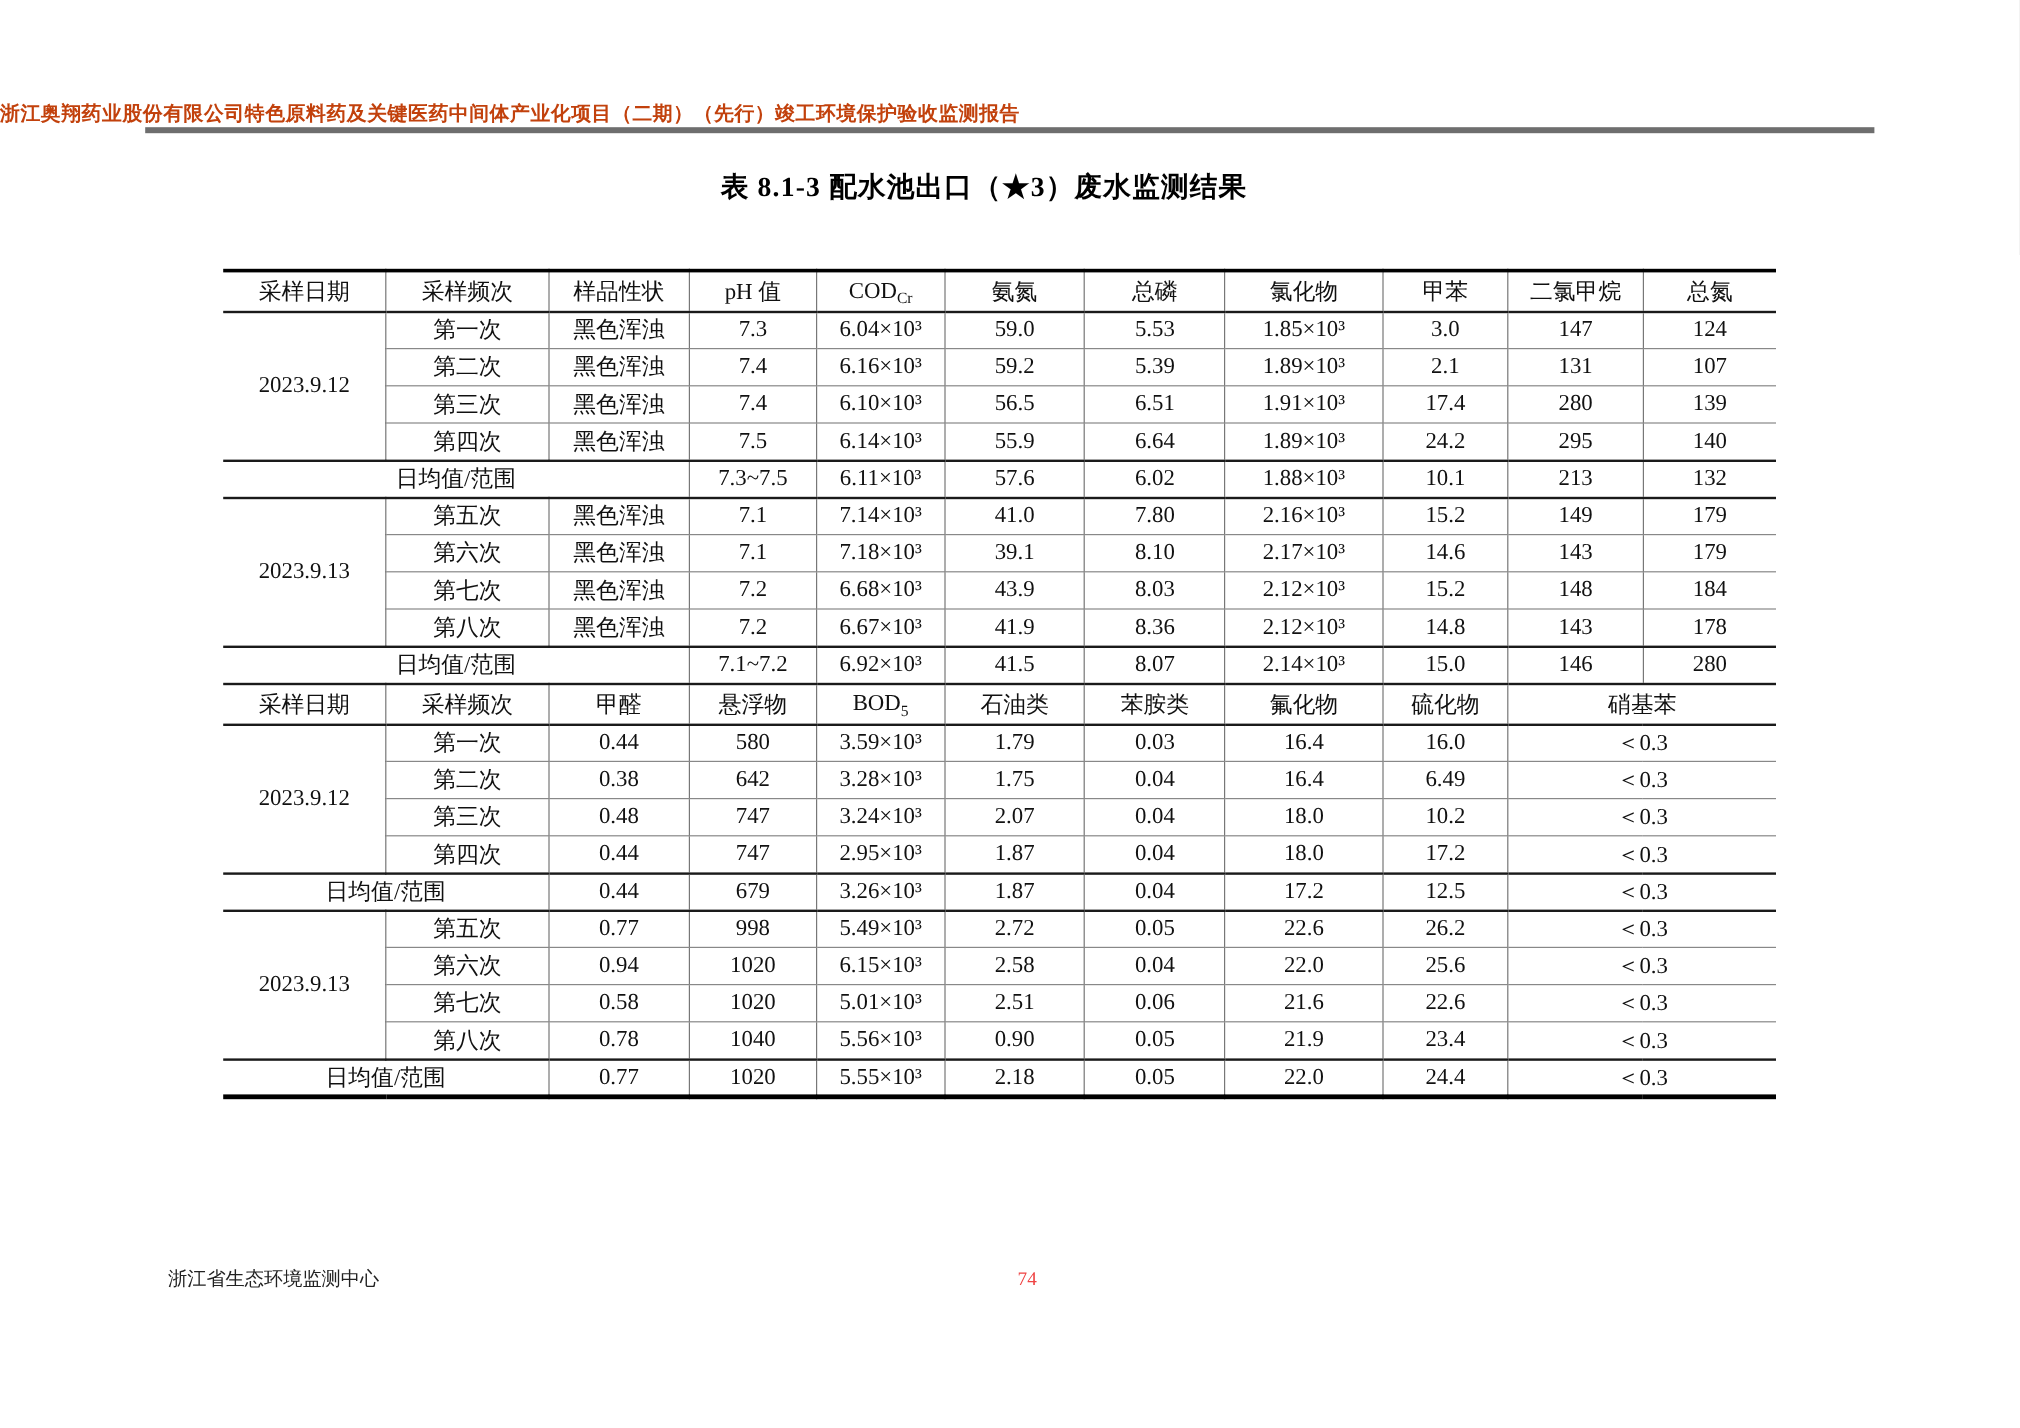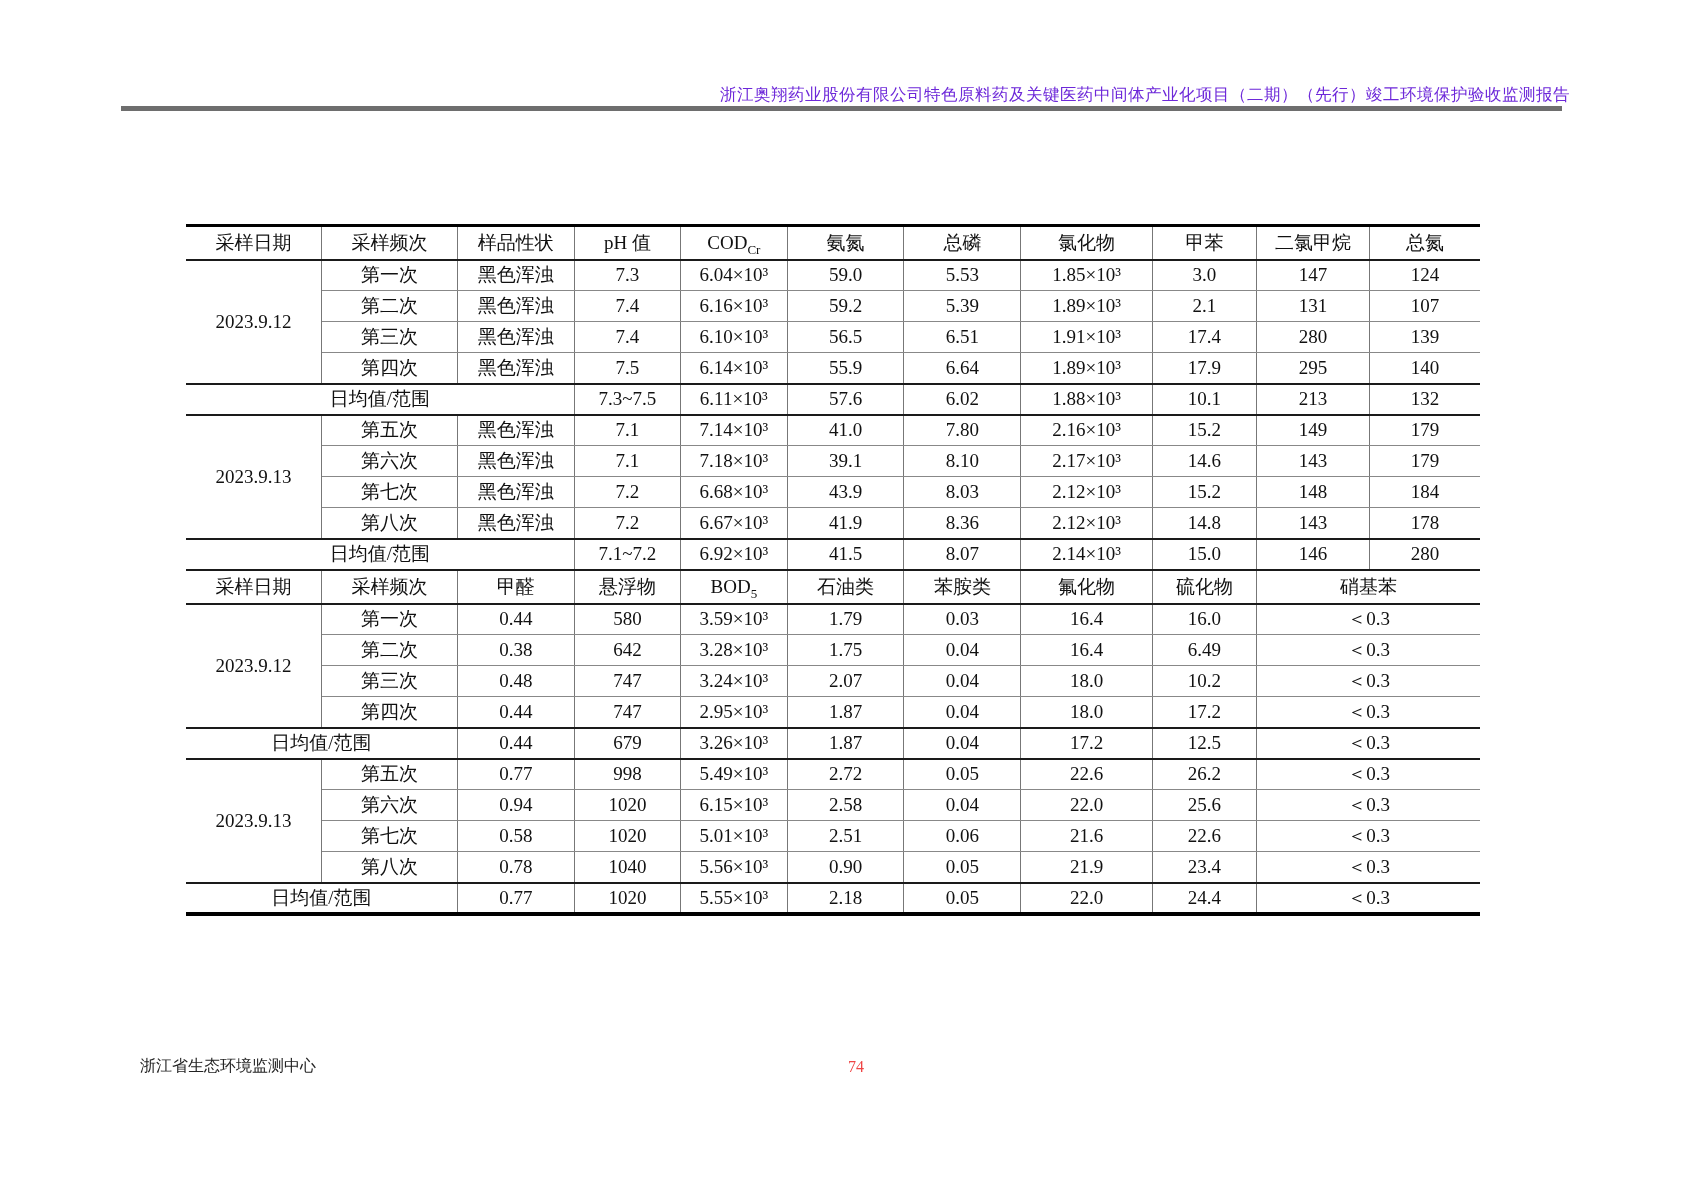--- a/index.html
+++ b/index.html
@@ -7,23 +7,23 @@
   .page {
     position:relative;
     width:1683px; height:1190px;
     background:#ffffff;
     font-family:"Liberation Serif","DejaVu Serif",serif;
     color:#111;
     overflow:hidden;
   }
   .running-header {
     position:absolute; top:84px; left:0; width:1570px;
-    text-align:right;
-    font-size:16.5px; font-weight:normal; letter-spacing:0.5px;
-    color:#6d28d9;
+    text-align:left;
+    font-size:16.5px; font-weight:bold; letter-spacing:0.5px;
+    color:#c2410c;
   }
   .header-rule {
     position:absolute; top:106px; left:121px;
     width:1441px; height:5px;
     background:#6e6e6e;
   }
   .doc-title {
     position:absolute; top:140px; left:0; width:1640px;
     text-align:center;
     font-size:23px; font-weight:bold; color:#000;
@@ -71,20 +71,21 @@
 </style>
 </head>
 <body>
 
 <div class="page">
 
   <div class="running-header">浙江奥翔药业股份有限公司特色原料药及关键医药中间体产业化项目（二期）（先行）竣工环境保护验收监测报告</div>
 
   <div class="header-rule"></div>
 
+  <div class="doc-title">表 8.1-3 配水池出口（★3）废水监测结果</div>
 
 
   <table class="doc-table">
     <colgroup>
         <col style="width: 130px;">
         <col style="width: 130px;">
         <col style="width: 112px;">
         <col style="width: 102px;">
         <col style="width: 102px;">
         <col style="width: 112px;">
@@ -146,21 +147,21 @@
           <td>139</td>
         </tr>
         <tr class="data">
           <td>第四次</td>
           <td>黑色浑浊</td>
           <td>7.5</td>
           <td>6.14×10³</td>
           <td>55.9</td>
           <td>6.64</td>
           <td>1.89×10³</td>
-          <td>17.9</td>
+          <td>24.2</td>
           <td>295</td>
           <td>140</td>
         </tr>
         <tr class="avg">
           <td colspan="3"><span>日均值/范围</span></td>
           <td>7.3~7.5</td>
           <td>6.11×10³</td>
           <td>57.6</td>
           <td>6.02</td>
           <td>1.88×10³</td>

